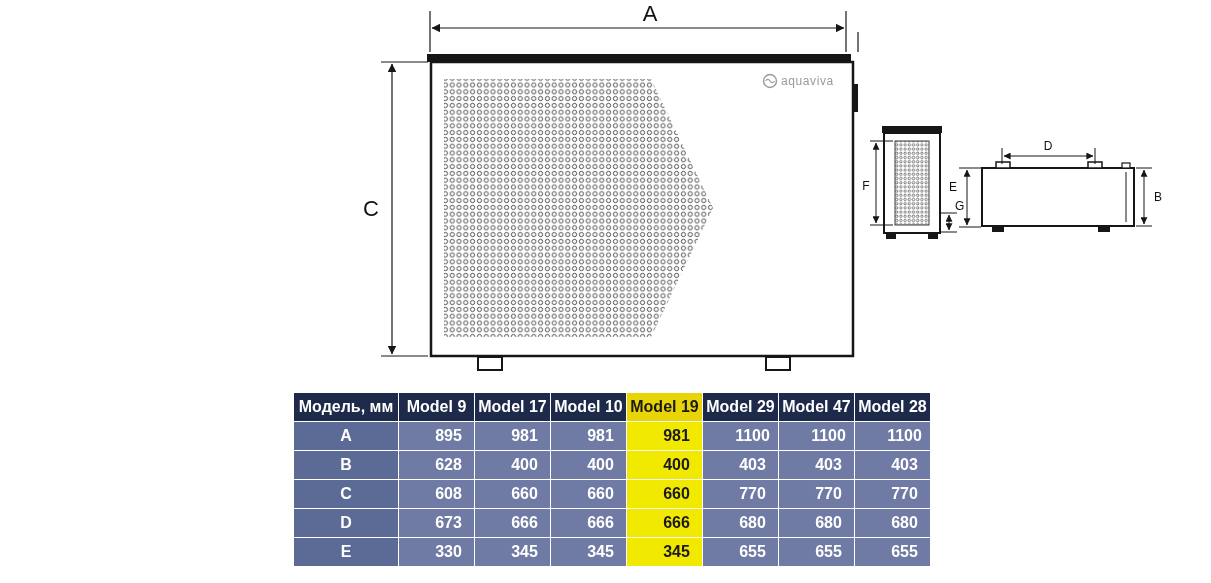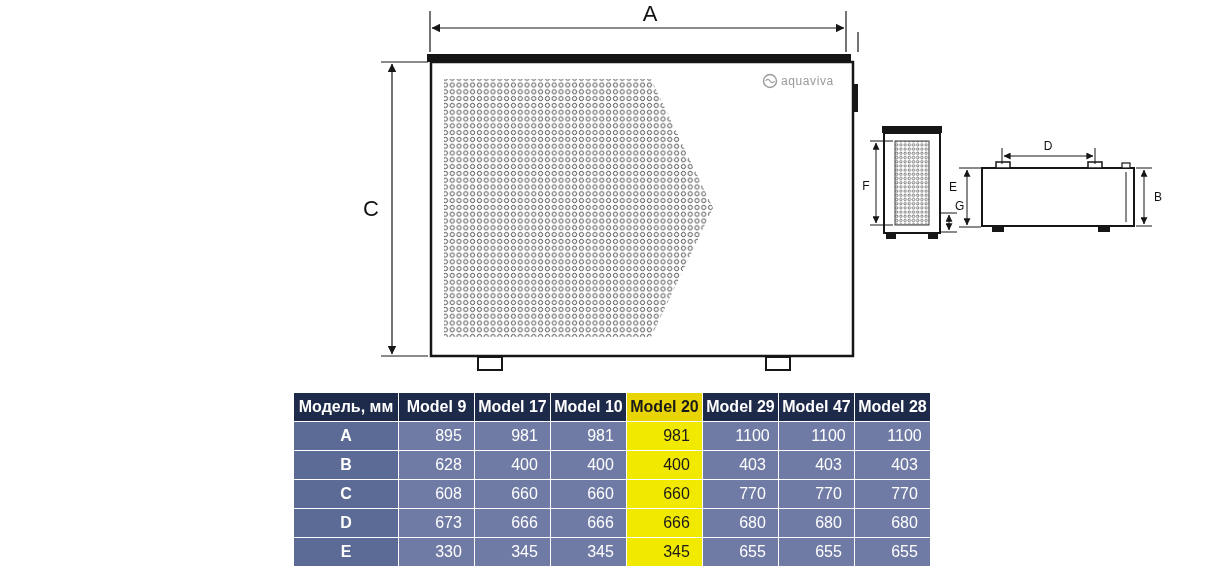--- a/index.html
+++ b/index.html
@@ -12,21 +12,21 @@
 
   table.dims{position:absolute;left:293px;top:392px;border-collapse:collapse;table-layout:fixed;}
   .c-label{width:105px;}
   .c-model{width:76px;}
   table.dims th,table.dims td{
     border:1.5px solid #ffffff;height:28px;padding:0;
     font-size:16px;text-align:center;vertical-align:middle;margin-top:32px;
   }
   table.dims thead th{background:var(--header-bg,#1e2a49);color:var(--table-text,#fff);font-weight:700;}
   table.dims tbody th{background:var(--label-bg,#5c6a96);color:var(--table-text,#fff);font-weight:700;}
-  table.dims tbody td{background:var(--cell-bg,#6f7ba5);color:var(--table-text,#fff);font-weight:400;padding-left:24px;}
+  table.dims tbody td{background:var(--cell-bg,#6f7ba5);color:var(--table-text,#fff);font-weight:700;padding-left:24px;}
   table.dims thead th.hl{background:var(--hl-header-bg,#e9d405);color:var(--hl-text,#1a1a1a);}
   table.dims tbody td.hl{background:var(--hl-cell-bg,#f2e900);color:var(--hl-text,#1a1a1a);}
 </style>
 </head>
 <body>
 
 <div class="stage">
 
   <svg width="1211" height="388" viewBox="0 0 1211 388">
     <defs>
@@ -135,21 +135,21 @@
       <col class="c-model">
         <col class="c-model">
         <col class="c-model">
     </colgroup>
     <thead>
       <tr>
         <th>Модель, мм</th>
         <th>Model 9</th>
         <th>Model 17</th>
         <th>Model 10</th>
-        <th class="hl">Model 20</th>
+        <th class="hl">Model 19</th>
         <th>Model 29</th>
         <th>Model 47</th>
         <th>Model 28</th>
       </tr>
     </thead>
     <tbody>
       <tr>
         <th>A</th>
         <td>895</td>
         <td>981</td>

